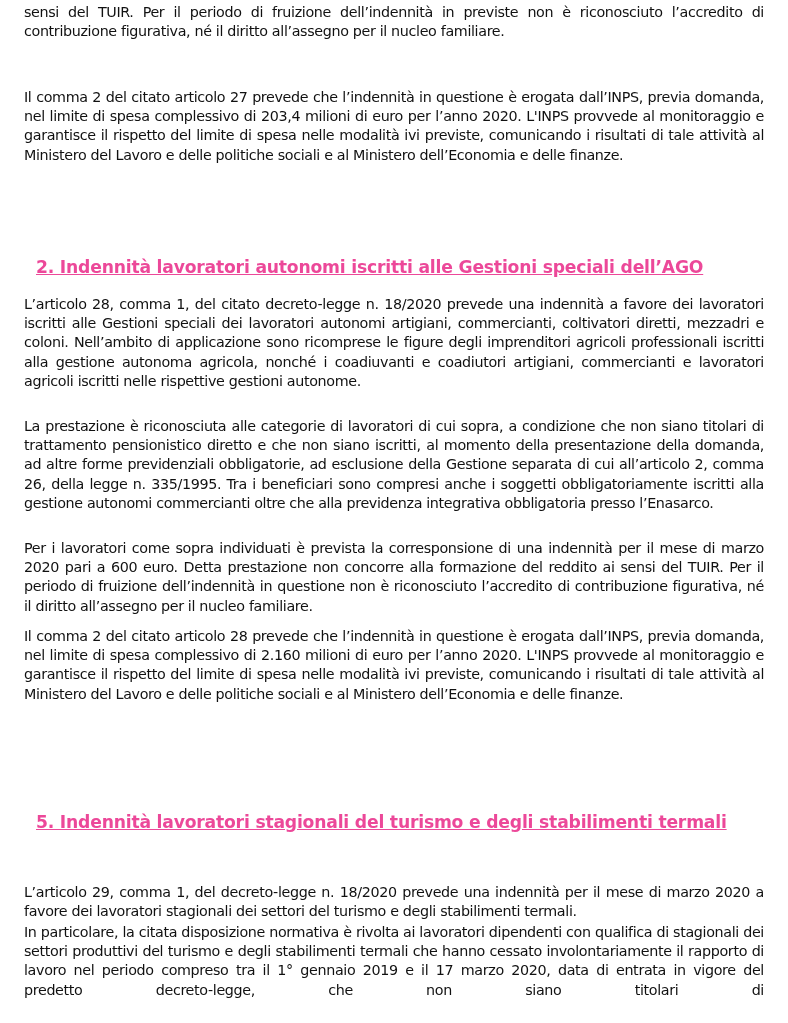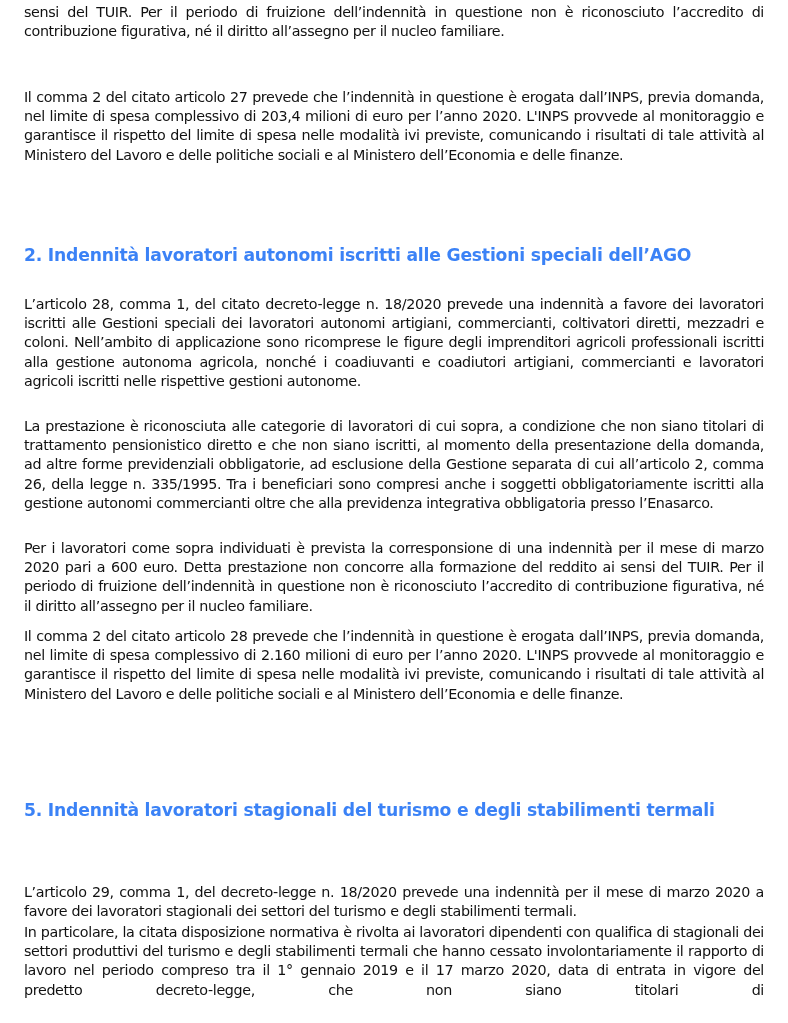--- a/index.html
+++ b/index.html
@@ -12,28 +12,28 @@
   .p {
     position: absolute; left: 0; width: 740px;
     font-size: 14.3px; line-height: 19.2px;
     text-align: justify; letter-spacing: -0.35px;
     margin: 0;
   }
   .p.last-justify { text-align-last: justify; }
   .h {
     position: absolute; left: 0; width: 740px;
     font-size: 17.2px; font-weight: bold; line-height: 22px;
-    letter-spacing: -0.2px; margin: 0; color: #3b82f6;
+    letter-spacing: -0.2px; margin: 12px; color: #ec4899; text-decoration: underline;
   }
 </style>
 </head>
 <body>
 
 <div class="page">
-  <p class="p" style="top:3px;">sensi del TUIR. Per il periodo di fruizione dell’indennità in questione non è riconosciuto l’accredito di contribuzione figurativa, né il diritto all’assegno per il nucleo familiare.</p>
+  <p class="p" style="top:3px;">sensi del TUIR. Per il periodo di fruizione dell’indennità in previste non è riconosciuto l’accredito di contribuzione figurativa, né il diritto all’assegno per il nucleo familiare.</p>
   <p class="p" style="top:88px;">Il comma 2 del citato articolo 27 prevede che l’indennità in questione è erogata dall’INPS, previa domanda, nel limite di spesa complessivo di 203,4 milioni di euro per l’anno 2020. L'INPS provvede al monitoraggio e garantisce il rispetto del limite di spesa nelle modalità ivi previste, comunicando i risultati di tale attività al Ministero del Lavoro e delle politiche sociali e al Ministero dell’Economia e delle finanze.</p>
 
   <h2 class="h" style="top:244px;">2. Indennità lavoratori autonomi iscritti alle Gestioni speciali dell’AGO</h2>
 
   <p class="p" style="top:295px;">L’articolo 28, comma 1, del citato decreto-legge n. 18/2020 prevede una indennità a favore dei lavoratori iscritti alle Gestioni speciali dei lavoratori autonomi artigiani, commercianti, coltivatori diretti, mezzadri e coloni. Nell’ambito di applicazione sono ricomprese le figure degli imprenditori agricoli professionali iscritti alla gestione autonoma agricola, nonché i coadiuvanti e coadiutori artigiani, commercianti e lavoratori agricoli iscritti nelle rispettive gestioni autonome.</p>
   <p class="p" style="top:417px;">La prestazione è riconosciuta alle categorie di lavoratori di cui sopra, a condizione che non siano titolari di trattamento pensionistico diretto e che non siano iscritti, al momento della presentazione della domanda, ad altre forme previdenziali obbligatorie, ad esclusione della Gestione separata di cui all’articolo 2, comma 26, della legge n. 335/1995. Tra i beneficiari sono compresi anche i soggetti obbligatoriamente iscritti alla gestione autonomi commercianti oltre che alla previdenza integrativa obbligatoria presso l’Enasarco.</p>
   <p class="p" style="top:539px;">Per i lavoratori come sopra individuati è prevista la corresponsione di una indennità per il mese di marzo 2020 pari a 600 euro. Detta prestazione non concorre alla formazione del reddito ai sensi del TUIR. Per il periodo di fruizione dell’indennità in questione non è riconosciuto l’accredito di contribuzione figurativa, né il diritto all’assegno per il nucleo familiare.</p>
   <p class="p" style="top:627px;">Il comma 2 del citato articolo 28 prevede che l’indennità in questione è erogata dall’INPS, previa domanda, nel limite di spesa complessivo di 2.160 milioni di euro per l’anno 2020. L'INPS provvede al monitoraggio e garantisce il rispetto del limite di spesa nelle modalità ivi previste, comunicando i risultati di tale attività al Ministero del Lavoro e delle politiche sociali e al Ministero dell’Economia e delle finanze.</p>
 
   <h2 class="h" style="top:799px;">5. Indennità lavoratori stagionali del turismo e degli stabilimenti termali</h2>

